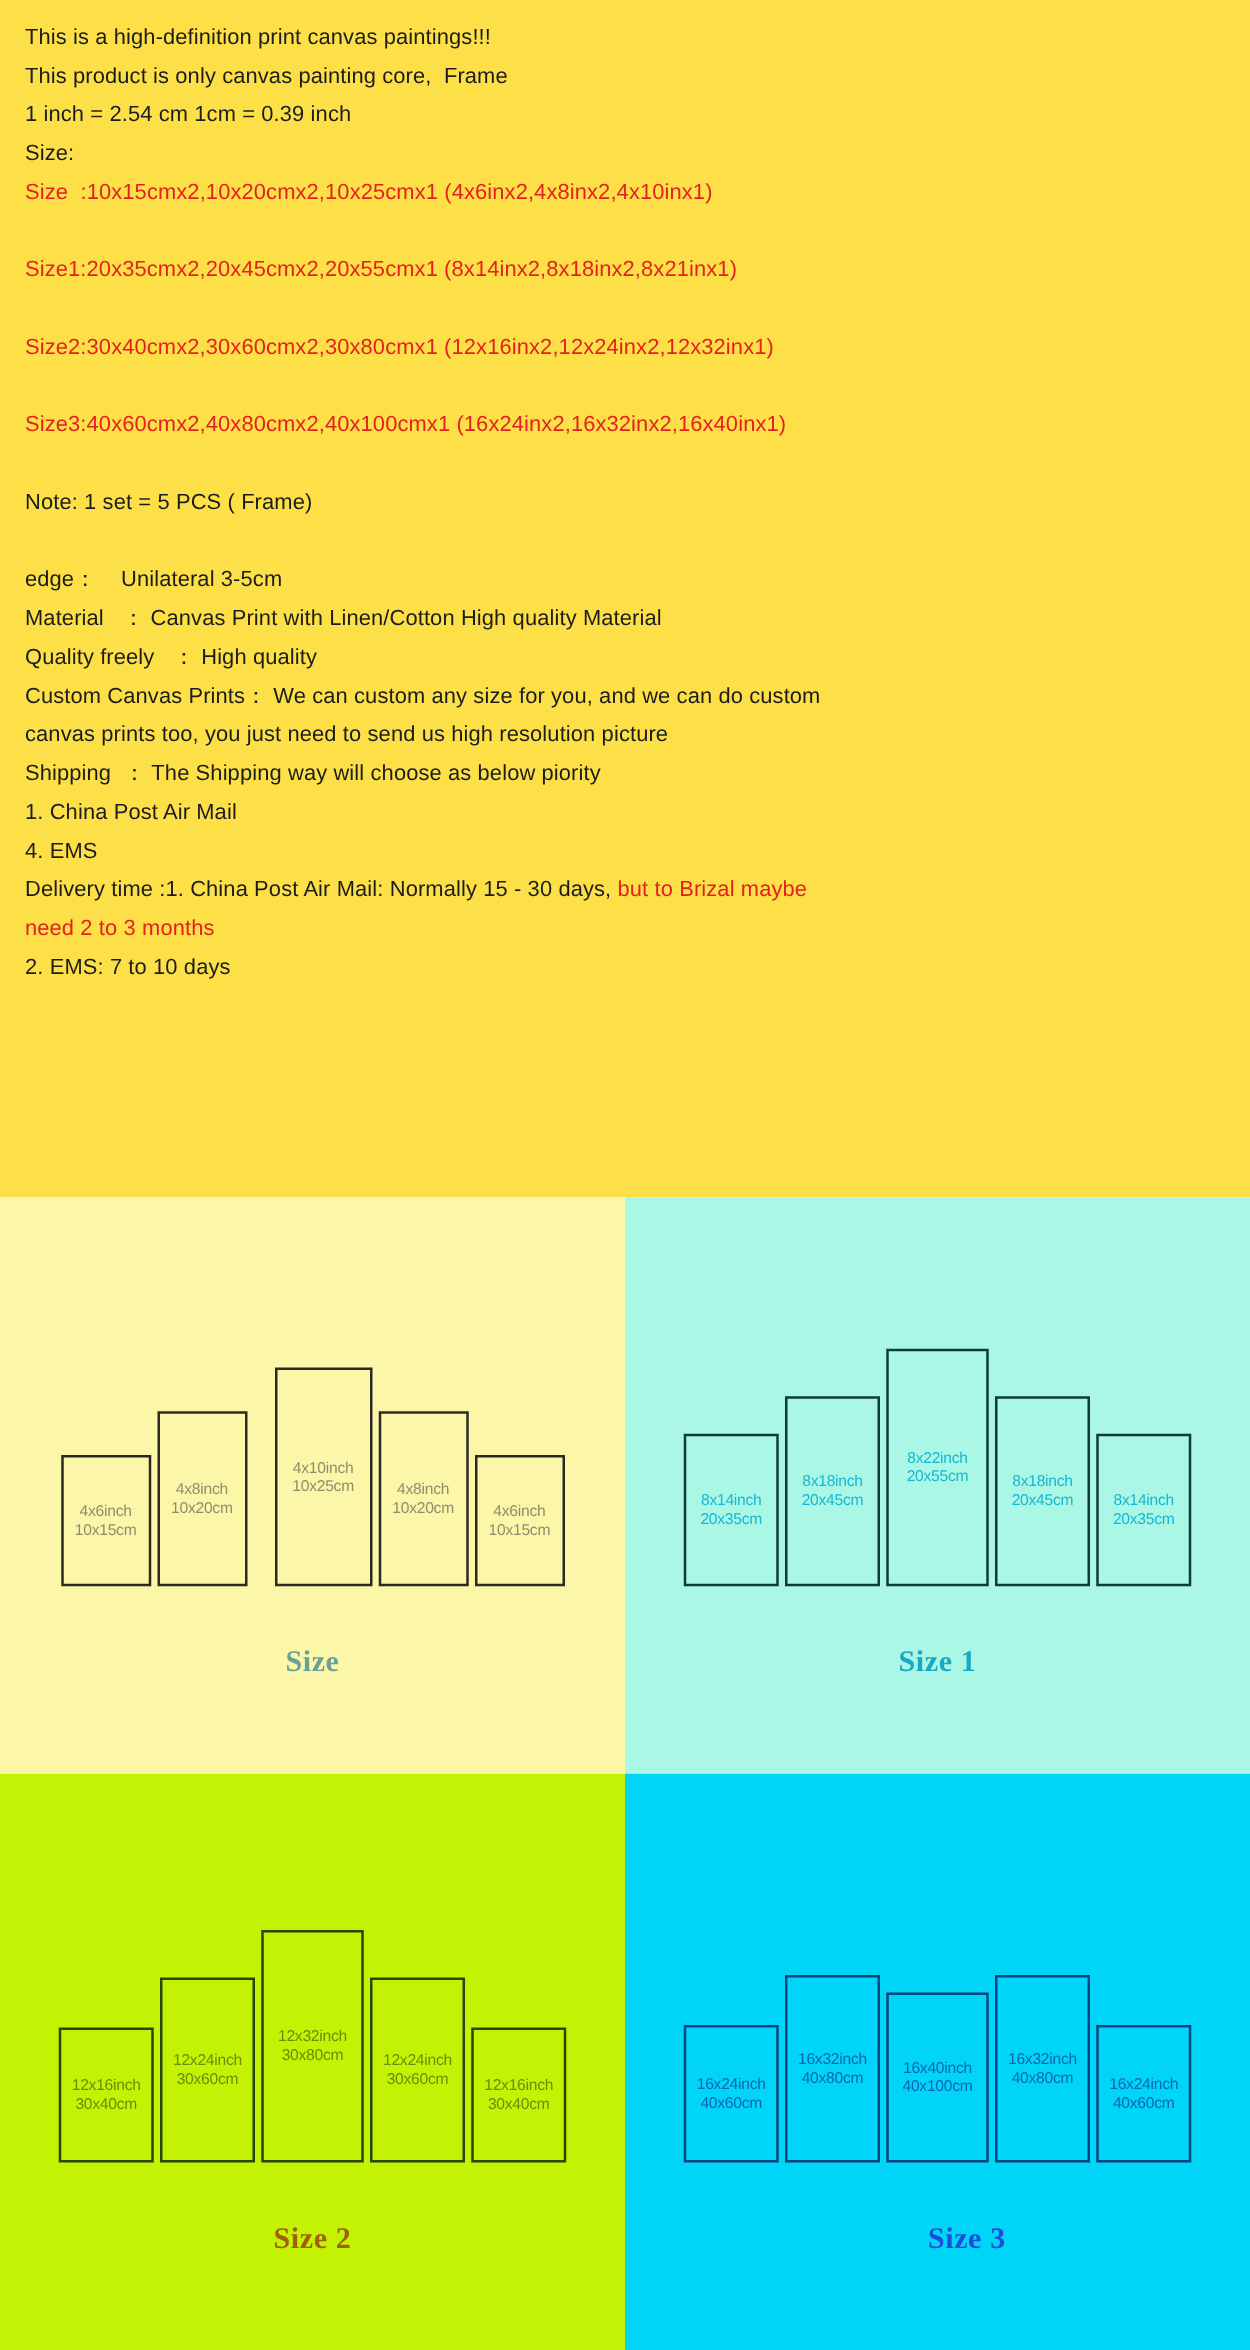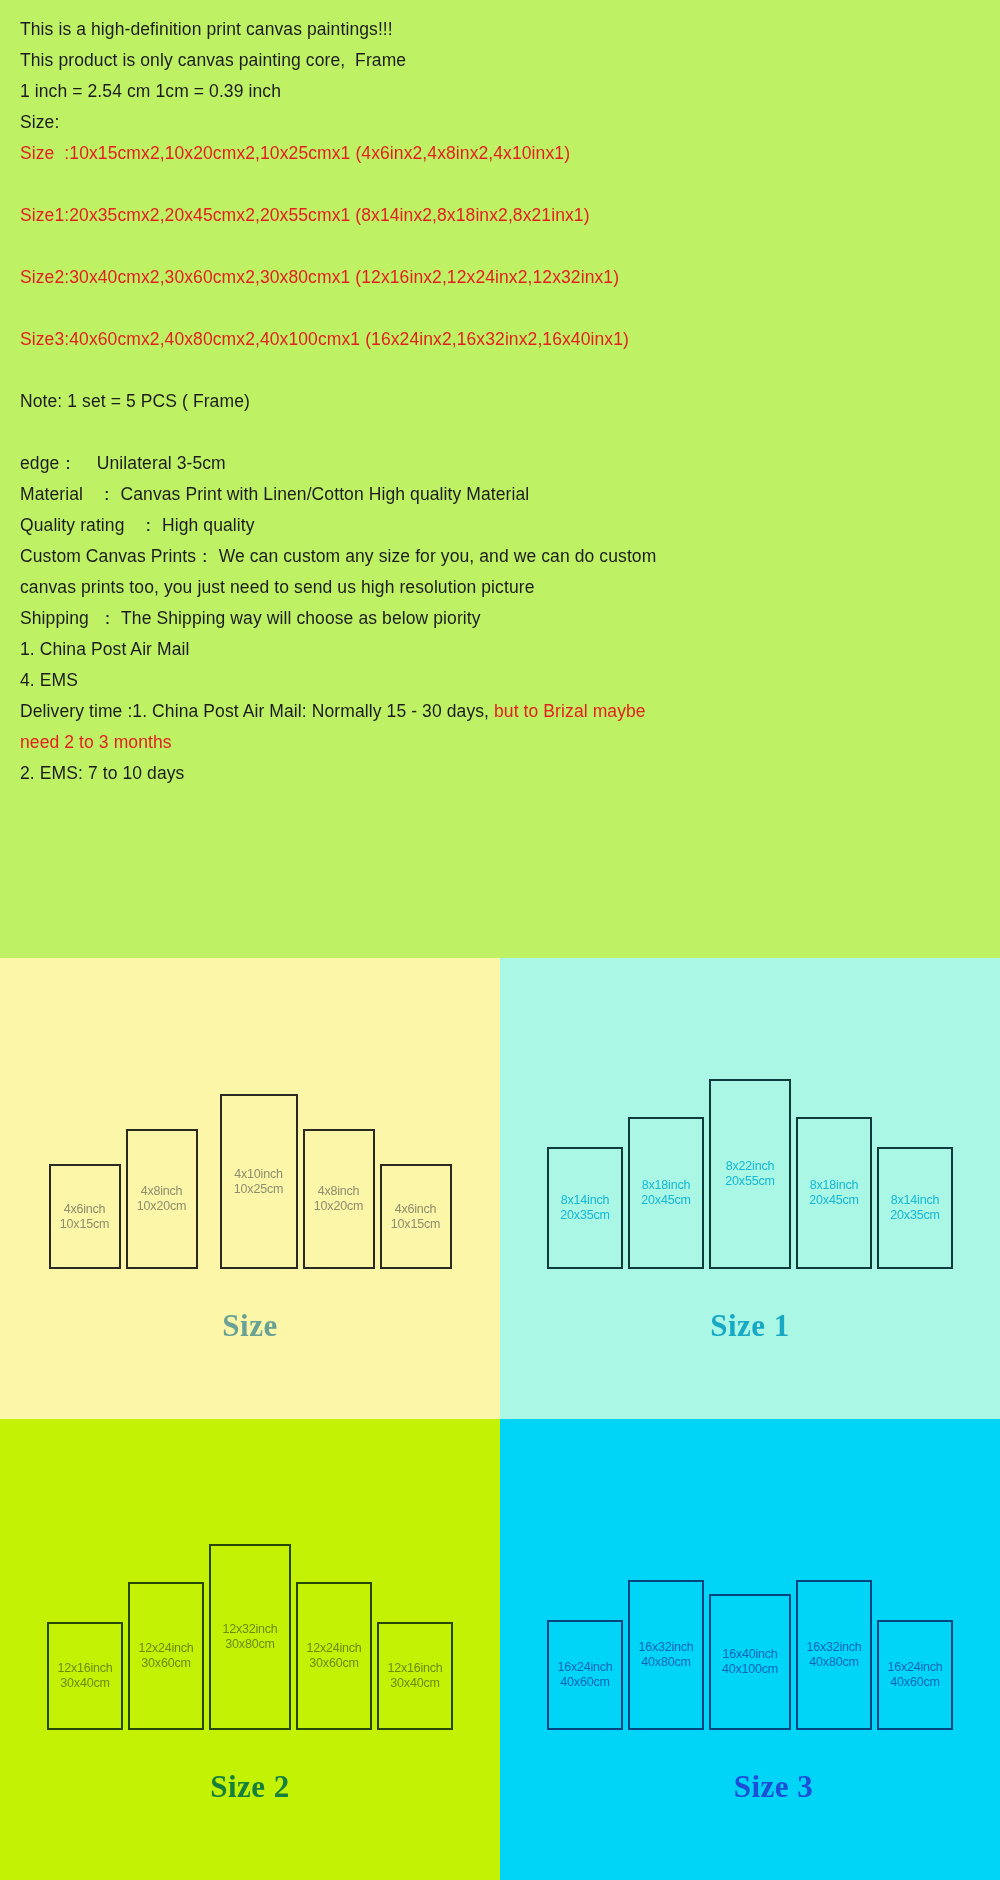--- a/index.html
+++ b/index.html
@@ -7,21 +7,21 @@
     width:1000px;height:1880px;
     background:#ffffff;
     font-family:"Liberation Sans", sans-serif;
     overflow:hidden;
   }
   .page{position:relative;width:1000px;height:1880px;}
 
   
   .desc{
     position:absolute;left:0;top:0;width:1000px;height:958px;
-    background:#bef264;
+    background:#fde047;
     padding:14px 0 0 20px;
     box-sizing:border-box;
   }
   .line{
     font-size:17.5px;
     line-height:31px;
     color:#1c1c1c;
     white-space:pre;
     letter-spacing:0.1px;
   }
@@ -93,26 +93,26 @@
   .p3 .f2{width:76px;height:150px;}
   .p3 .f3{width:82px;height:136px;}
   .p3 .f4{width:76px;height:150px;}
   .p3 .f5{width:76px;height:110px;}
 
   .panel-title{
     position:absolute;left:0;right:0;bottom:75px;
     text-align:center;
     font-family:"Liberation Serif", serif;
     font-weight:bold;
-    font-size:31px;
+    font-size:24px;
     letter-spacing:0.5px;
   }
   .p0 .panel-title{color:#6aa196;}
   .p1 .panel-title{color:#17a8c4;}
-  .p2 .panel-title{color:#15803d;}
+  .p2 .panel-title{color:#a16207;}
   .p3 .panel-title{color:#1d4ed8;margin-left:47px;}
 </style>
 </head>
 <body>
 
 <div class="page">
 
   <div class="desc">
     <div class="line">This is a high-definition print canvas paintings!!!</div>
     <div class="line">This product is only canvas painting core,  Frame</div>
@@ -123,21 +123,21 @@
     <div class="line red">Size1:20x35cmx2,20x45cmx2,20x55cmx1 (8x14inx2,8x18inx2,8x21inx1)</div>
     <div class="line spacer">&nbsp;</div>
     <div class="line red">Size2:30x40cmx2,30x60cmx2,30x80cmx1 (12x16inx2,12x24inx2,12x32inx1)</div>
     <div class="line spacer">&nbsp;</div>
     <div class="line red">Size3:40x60cmx2,40x80cmx2,40x100cmx1 (16x24inx2,16x32inx2,16x40inx1)</div>
     <div class="line spacer">&nbsp;</div>
     <div class="line">Note: 1 set = 5 PCS ( Frame)</div>
     <div class="line spacer">&nbsp;</div>
     <div class="line">edge：    Unilateral 3-5cm</div>
     <div class="line">Material   ： Canvas Print with Linen/Cotton High quality Material</div>
-    <div class="line">Quality rating   ： High quality</div>
+    <div class="line">Quality freely   ： High quality</div>
     <div class="line">Custom Canvas Prints： We can custom any size for you, and we can do custom</div>
     <div class="line">canvas prints too, you just need to send us high resolution picture</div>
     <div class="line">Shipping  ： The Shipping way will choose as below piority</div>
     <div class="line">1. China Post Air Mail</div>
     <div class="line">4. EMS</div>
     <div class="line"><span>Delivery time :1. China Post Air Mail: Normally 15 - 30 days, </span><span class="inline-red">but to Brizal maybe</span></div>
     <div class="line red">need 2 to 3 months</div>
     <div class="line">2. EMS: 7 to 10 days</div>
   </div>
 

